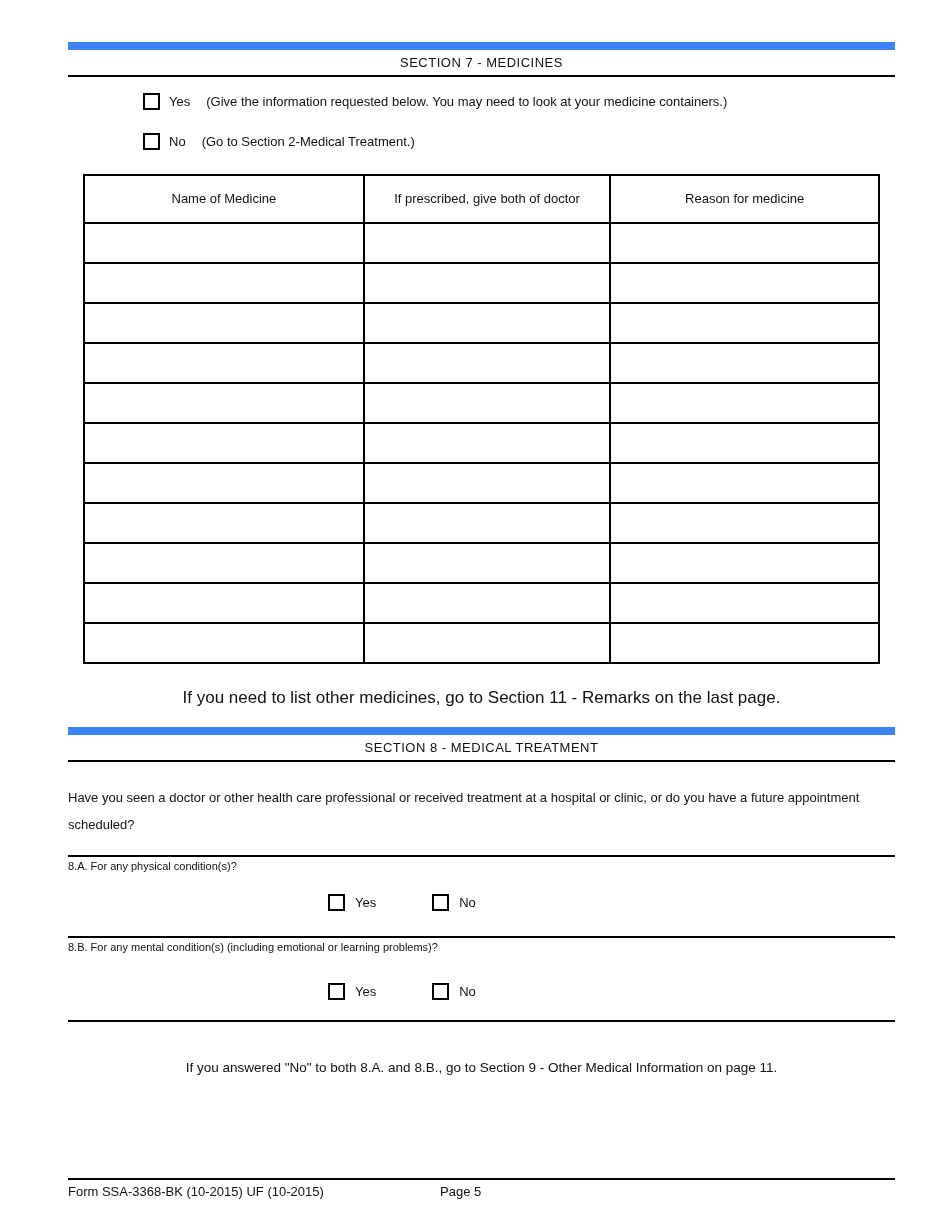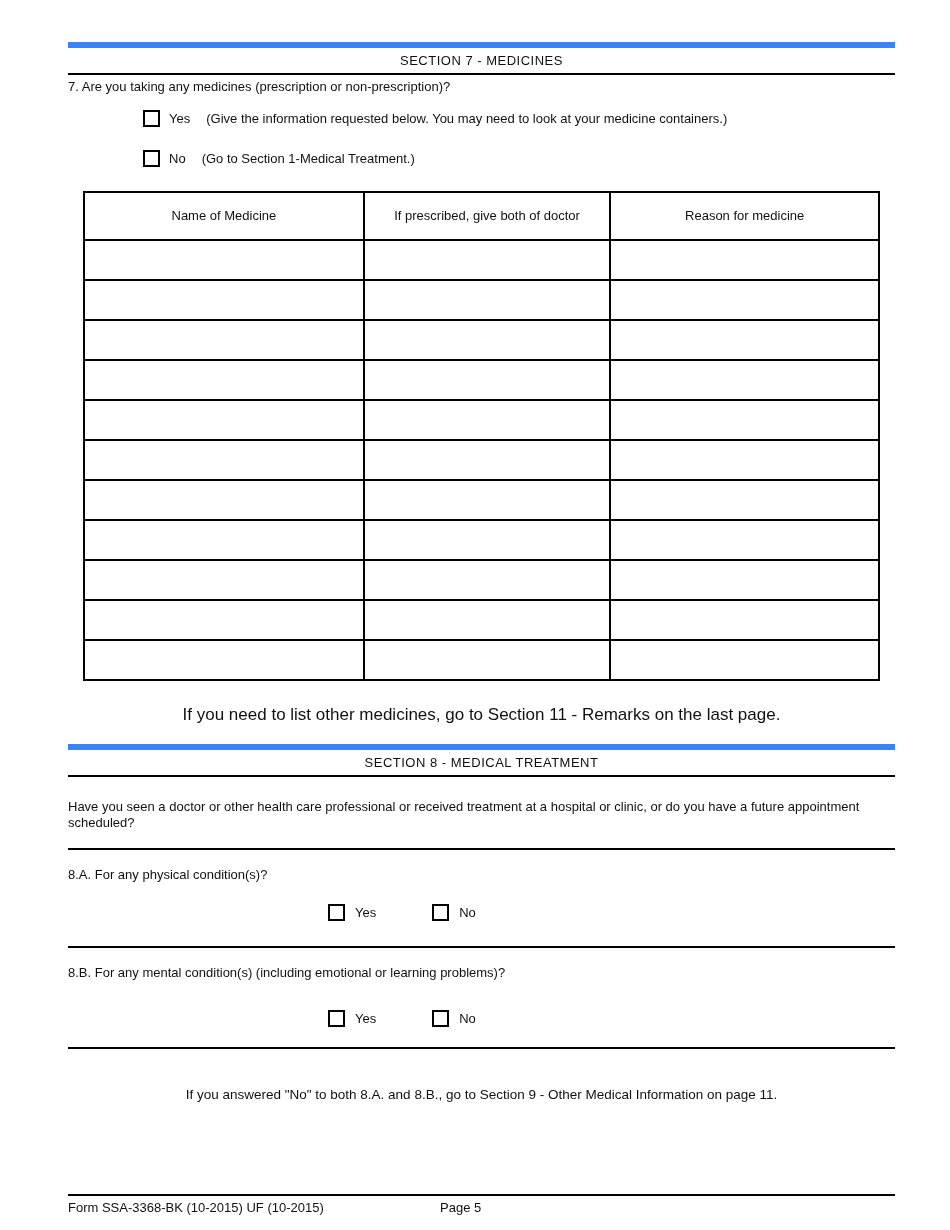--- a/index.html
+++ b/index.html
@@ -10,21 +10,21 @@
     font-family: "Liberation Sans", sans-serif;
     position: relative;
     overflow: hidden;
   }
   .content {
     position: absolute;
     left: 68px; top: 0;
     width: 827px;
   }
   .section-bar {
-    border-top: 6px solid #3b82f6;
+    border-top: 8px solid #3b82f6;
     border-bottom: 2px solid #000;
     text-align: center;
     font-size: 13px;
     letter-spacing: 0.5px;
     padding: 5px 0 5px 0;
   }
   .bar-s7 { margin-top: 42px; }
   .bar-s8 { margin-top: 19px; }
   .q7 { font-size: 13px; margin-top: 4px; }
   .choice-row {
@@ -69,30 +69,30 @@
   .col-name   { width: 35.6%; }
   .col-doctor { width: 30.5%; }
   .col-reason { width: 33.9%; }
   .footnote {
     text-align: center;
     font-size: 17px;
     margin-top: 24px;
   }
   .intro {
     font-size: 13px;
-    line-height: 16px;
+    line-height: 27px;
     margin-top: 22px;
   }
   .rule { border-top: 2px solid #000; height: 0; }
   .rule-8a   { margin-top: 17px; }
   .rule-8b   { margin-top: 25px; }
   .rule-end  { margin-top: 20px; }
   .subq {
-    font-size: 13px;
-    padding-top: 17px;
+    font-size: 11px;
+    padding-top: 3px;
   }
   .yn-row {
     display: flex;
     align-items: center;
     margin-left: 260px;
     font-size: 13px;
   }
   .yn-a { margin-top: 22px; }
   .yn-b { margin-top: 30px; }
   .yn-label { margin-left: 10px; }
@@ -103,47 +103,45 @@
     margin-top: 38px;
   }
   .footer {
     position: absolute;
     top: 1178px;
     left: 68px;
     width: 827px;
     border-top: 2px solid #000;
     font-size: 13px;
     padding-top: 4px;
-    margin-top: 16px;
   }
   .footer .page {
     position: absolute;
     left: 372px;
     top: 4px;
   }
 </style>
 </head>
 <body>
 
 <div class="content">
 
   <div class="section-bar bar-s7">SECTION 7 - MEDICINES</div>
 
-  <div class="q7">7. Are you taking any medicines (prescription or non-prescription)?</div>
 
   <div class="choice-row choice-yes">
     <span class="checkbox"></span>
     <span class="choice-label">Yes</span>
     <span class="choice-note">(Give the information requested below. You may need to look at your medicine containers.)</span>
   </div>
 
   <div class="choice-row choice-no">
     <span class="checkbox"></span>
     <span class="choice-label">No</span>
-    <span class="choice-note">(Go to Section 1-Medical Treatment.)</span>
+    <span class="choice-note">(Go to Section 2-Medical Treatment.)</span>
   </div>
 
   <table class="medicine-table">
     <thead>
       <tr>
         <th class="col-name">Name of Medicine</th>
         <th class="col-doctor">If prescribed, give both of doctor</th>
         <th class="col-reason">Reason for medicine</th>
       </tr>
     </thead>

